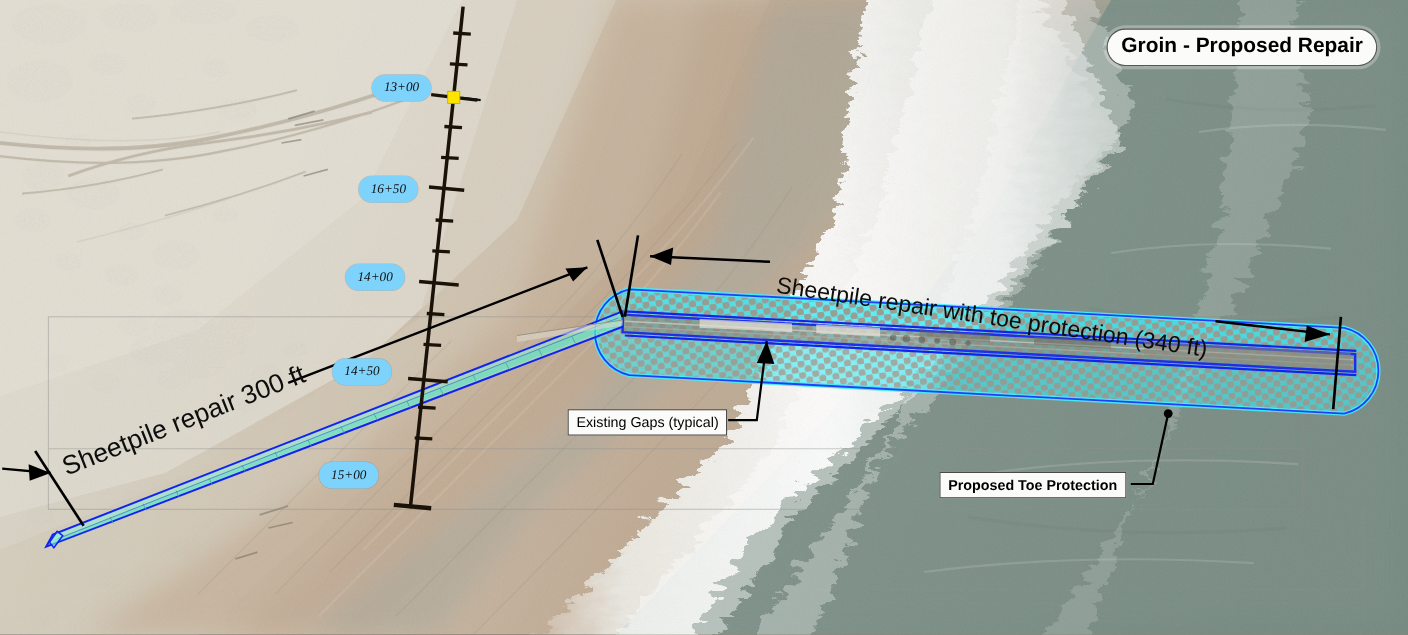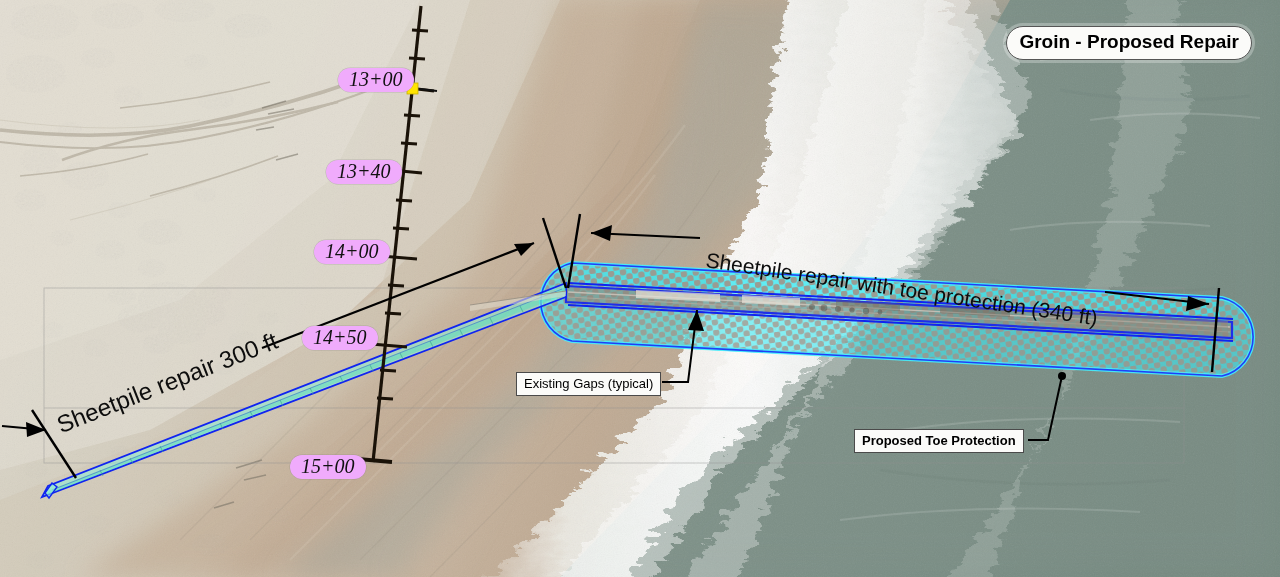--- a/index.html
+++ b/index.html
@@ -8,23 +8,23 @@
     font-family:"Liberation Sans",sans-serif;
     background:#b9b4a8;
   }
   #stage svg.layer{position:absolute;left:0;top:0;width:1280px;height:577px;}
 
   
   .station{
     position:absolute;
     font-family:"Liberation Serif",serif;
     font-style:italic;
-    font-size:20px;
+    font-size:12px;
     color:#111;
-    background:#f0abfc;
+    background:#7dd3fc;
     border-radius:13px;
     padding:2px 11px 3px 11px;
     line-height:19px;
     box-shadow:0 0 0 0.5px rgba(120,120,120,.35);
   }
 
   
   .callout{
     position:absolute;
     background:#fbfbf9;
@@ -430,24 +430,24 @@
 
     <g>
       <path d="M1028,440 L1048,440 L1062,376" stroke="#000" stroke-width="2" fill="none"></path>
       <circle cx="1062" cy="376" r="4" fill="#000"></circle>
     </g>
   </svg>
 
   <div class="title-box" style="right:28px;top:26px;border-radius:17px;">Groin - Proposed Repair</div>
 
   <div class="station" style="left:338px;top:68px;">13+00</div>
-  <div class="station" style="left:326px;top:160px;">13+40</div>
+  <div class="station" style="left:326px;top:160px;">16+50</div>
   <div class="station" style="left:314px;top:240px;">14+00</div>
   <div class="station" style="left:302px;top:326px;">14+50</div>
-  <div class="station" style="left:290px;top:455px;">15+00</div>
+  <div class="station" style="left:290px;top:420px;">15+00</div>
 
 
   <div class="rot-label" style="left:58px;top:412px;transform:rotate(-21.5deg);">Sheetpile repair 300 ft</div>
 
   <div class="rot-label small" style="left:706px;top:248px;transform:rotate(8.5deg);">Sheetpile repair with toe protection (340 ft)</div>
 
   <div class="callout bold" style="left:854px;top:429px;">Proposed Toe Protection</div>
 
   <div class="callout" style="left:516px;top:372px;">Existing Gaps (typical)</div>
 

